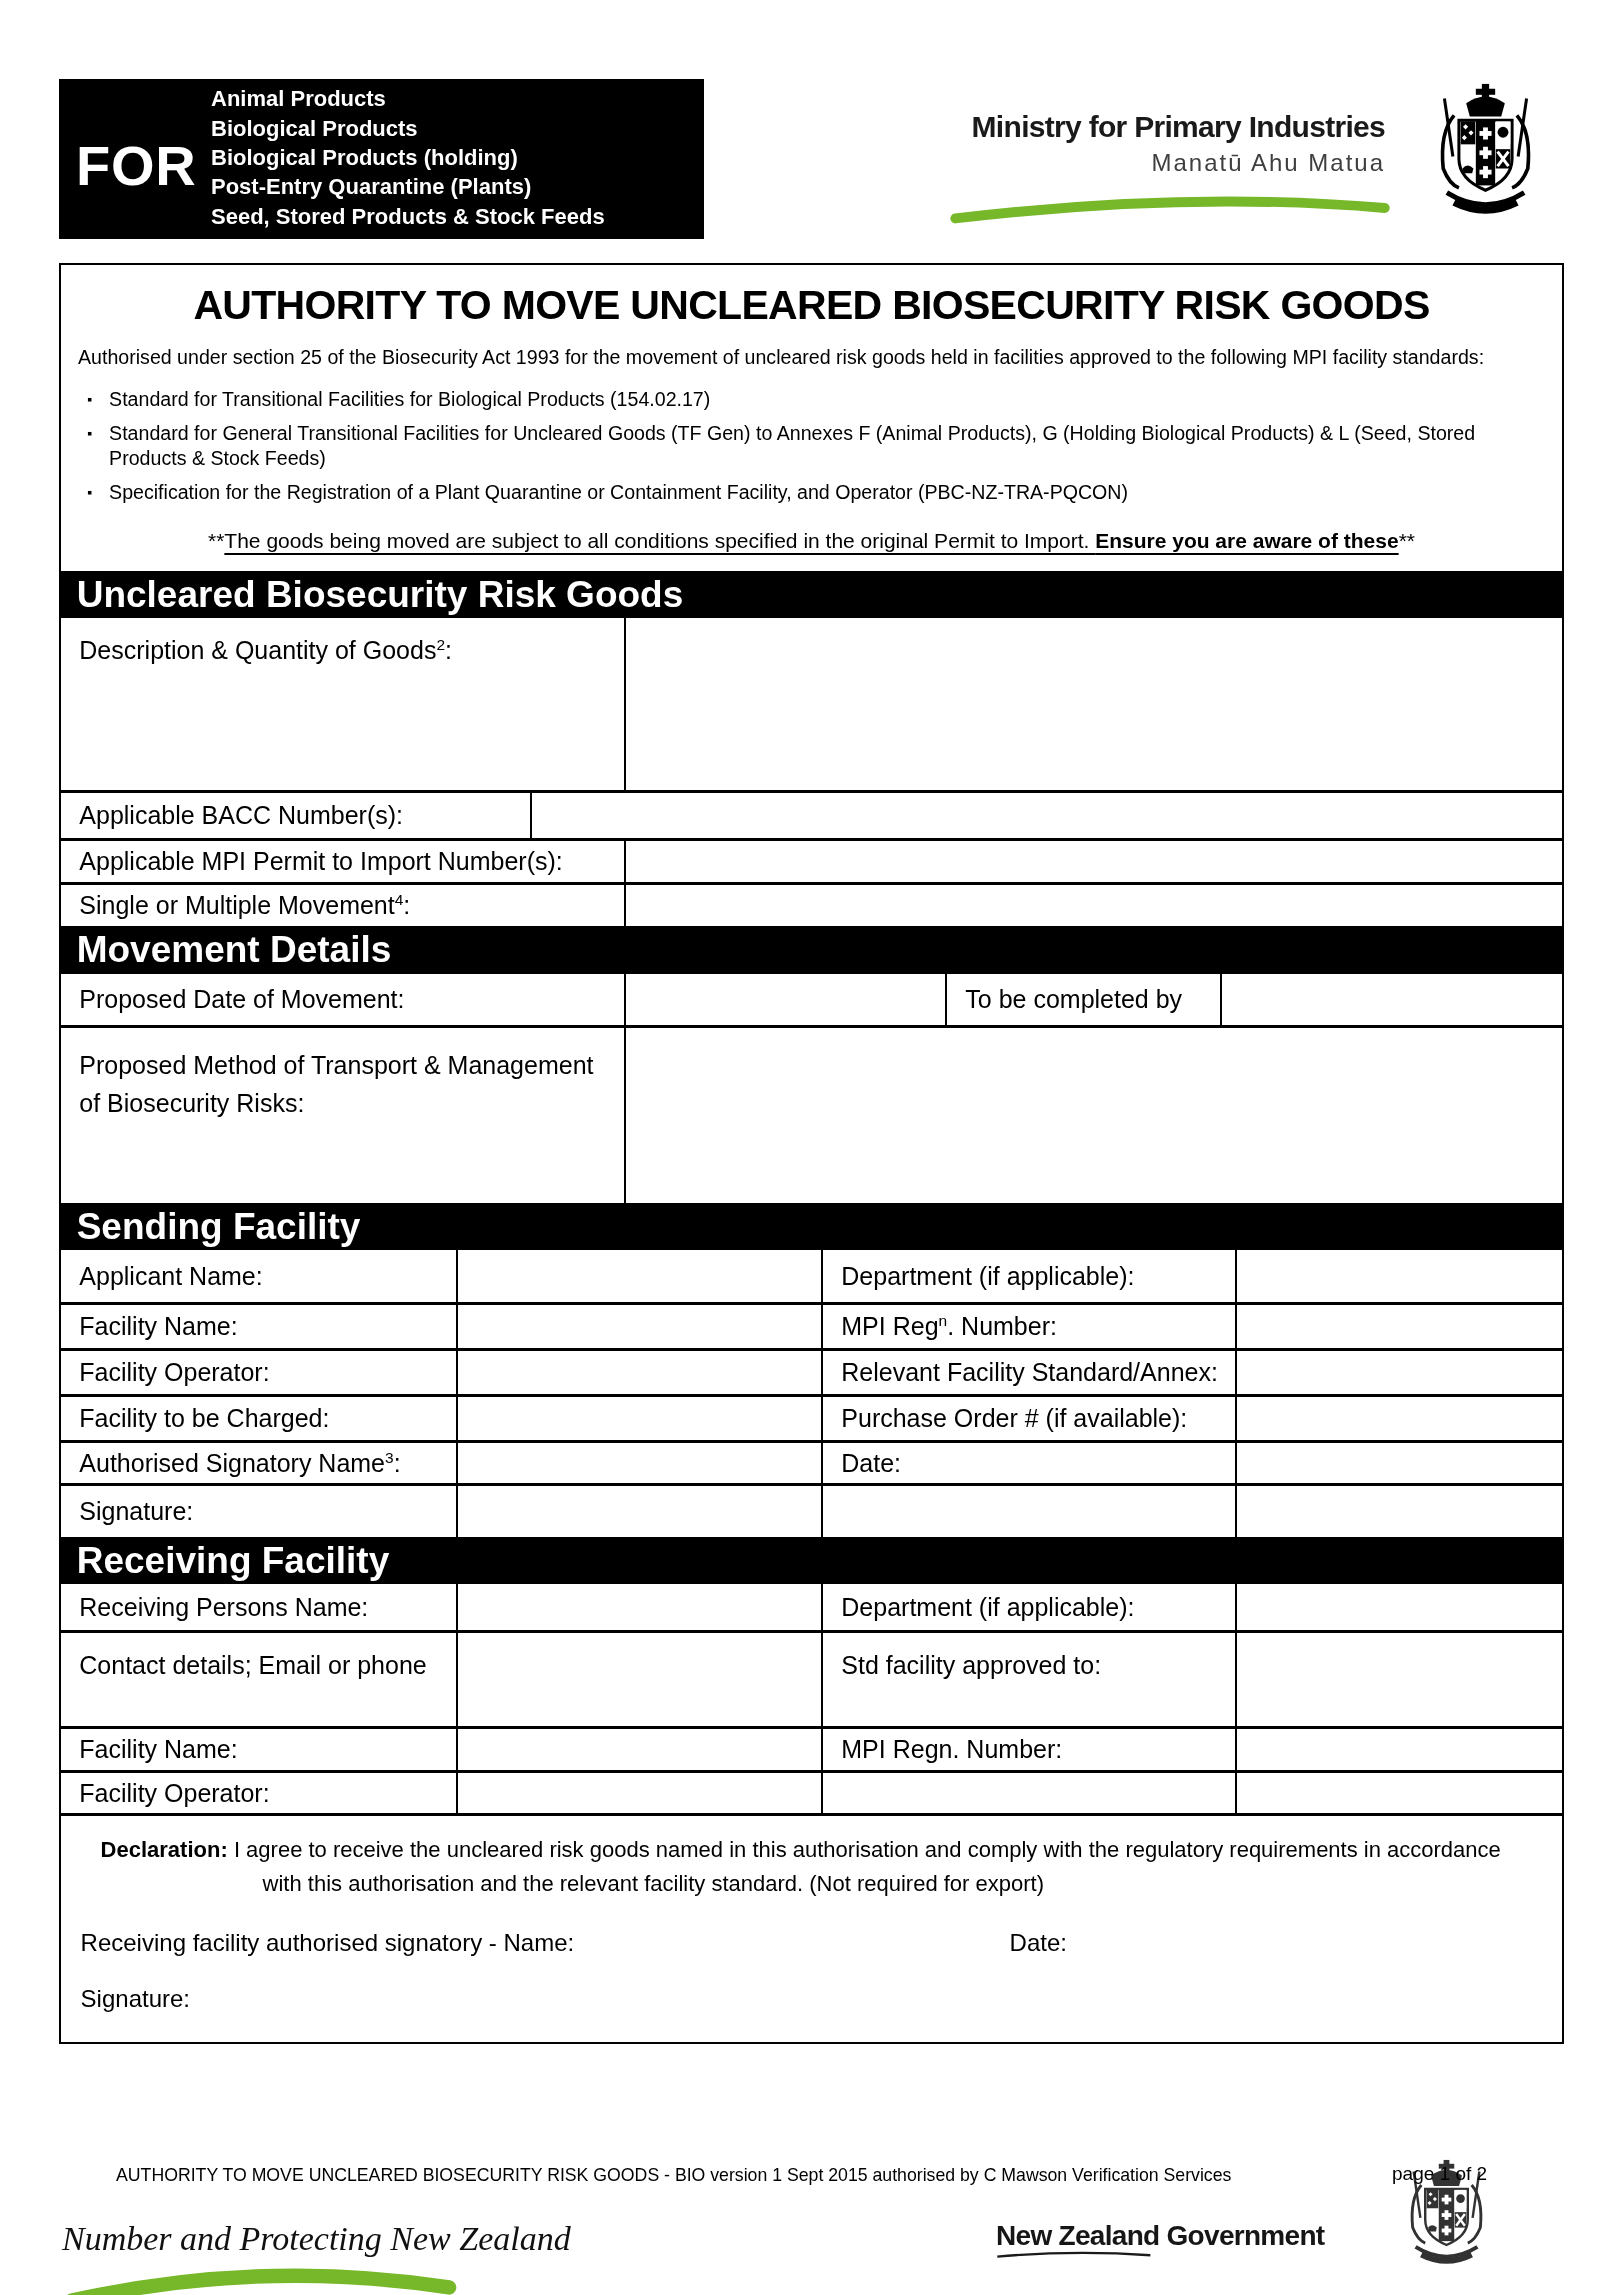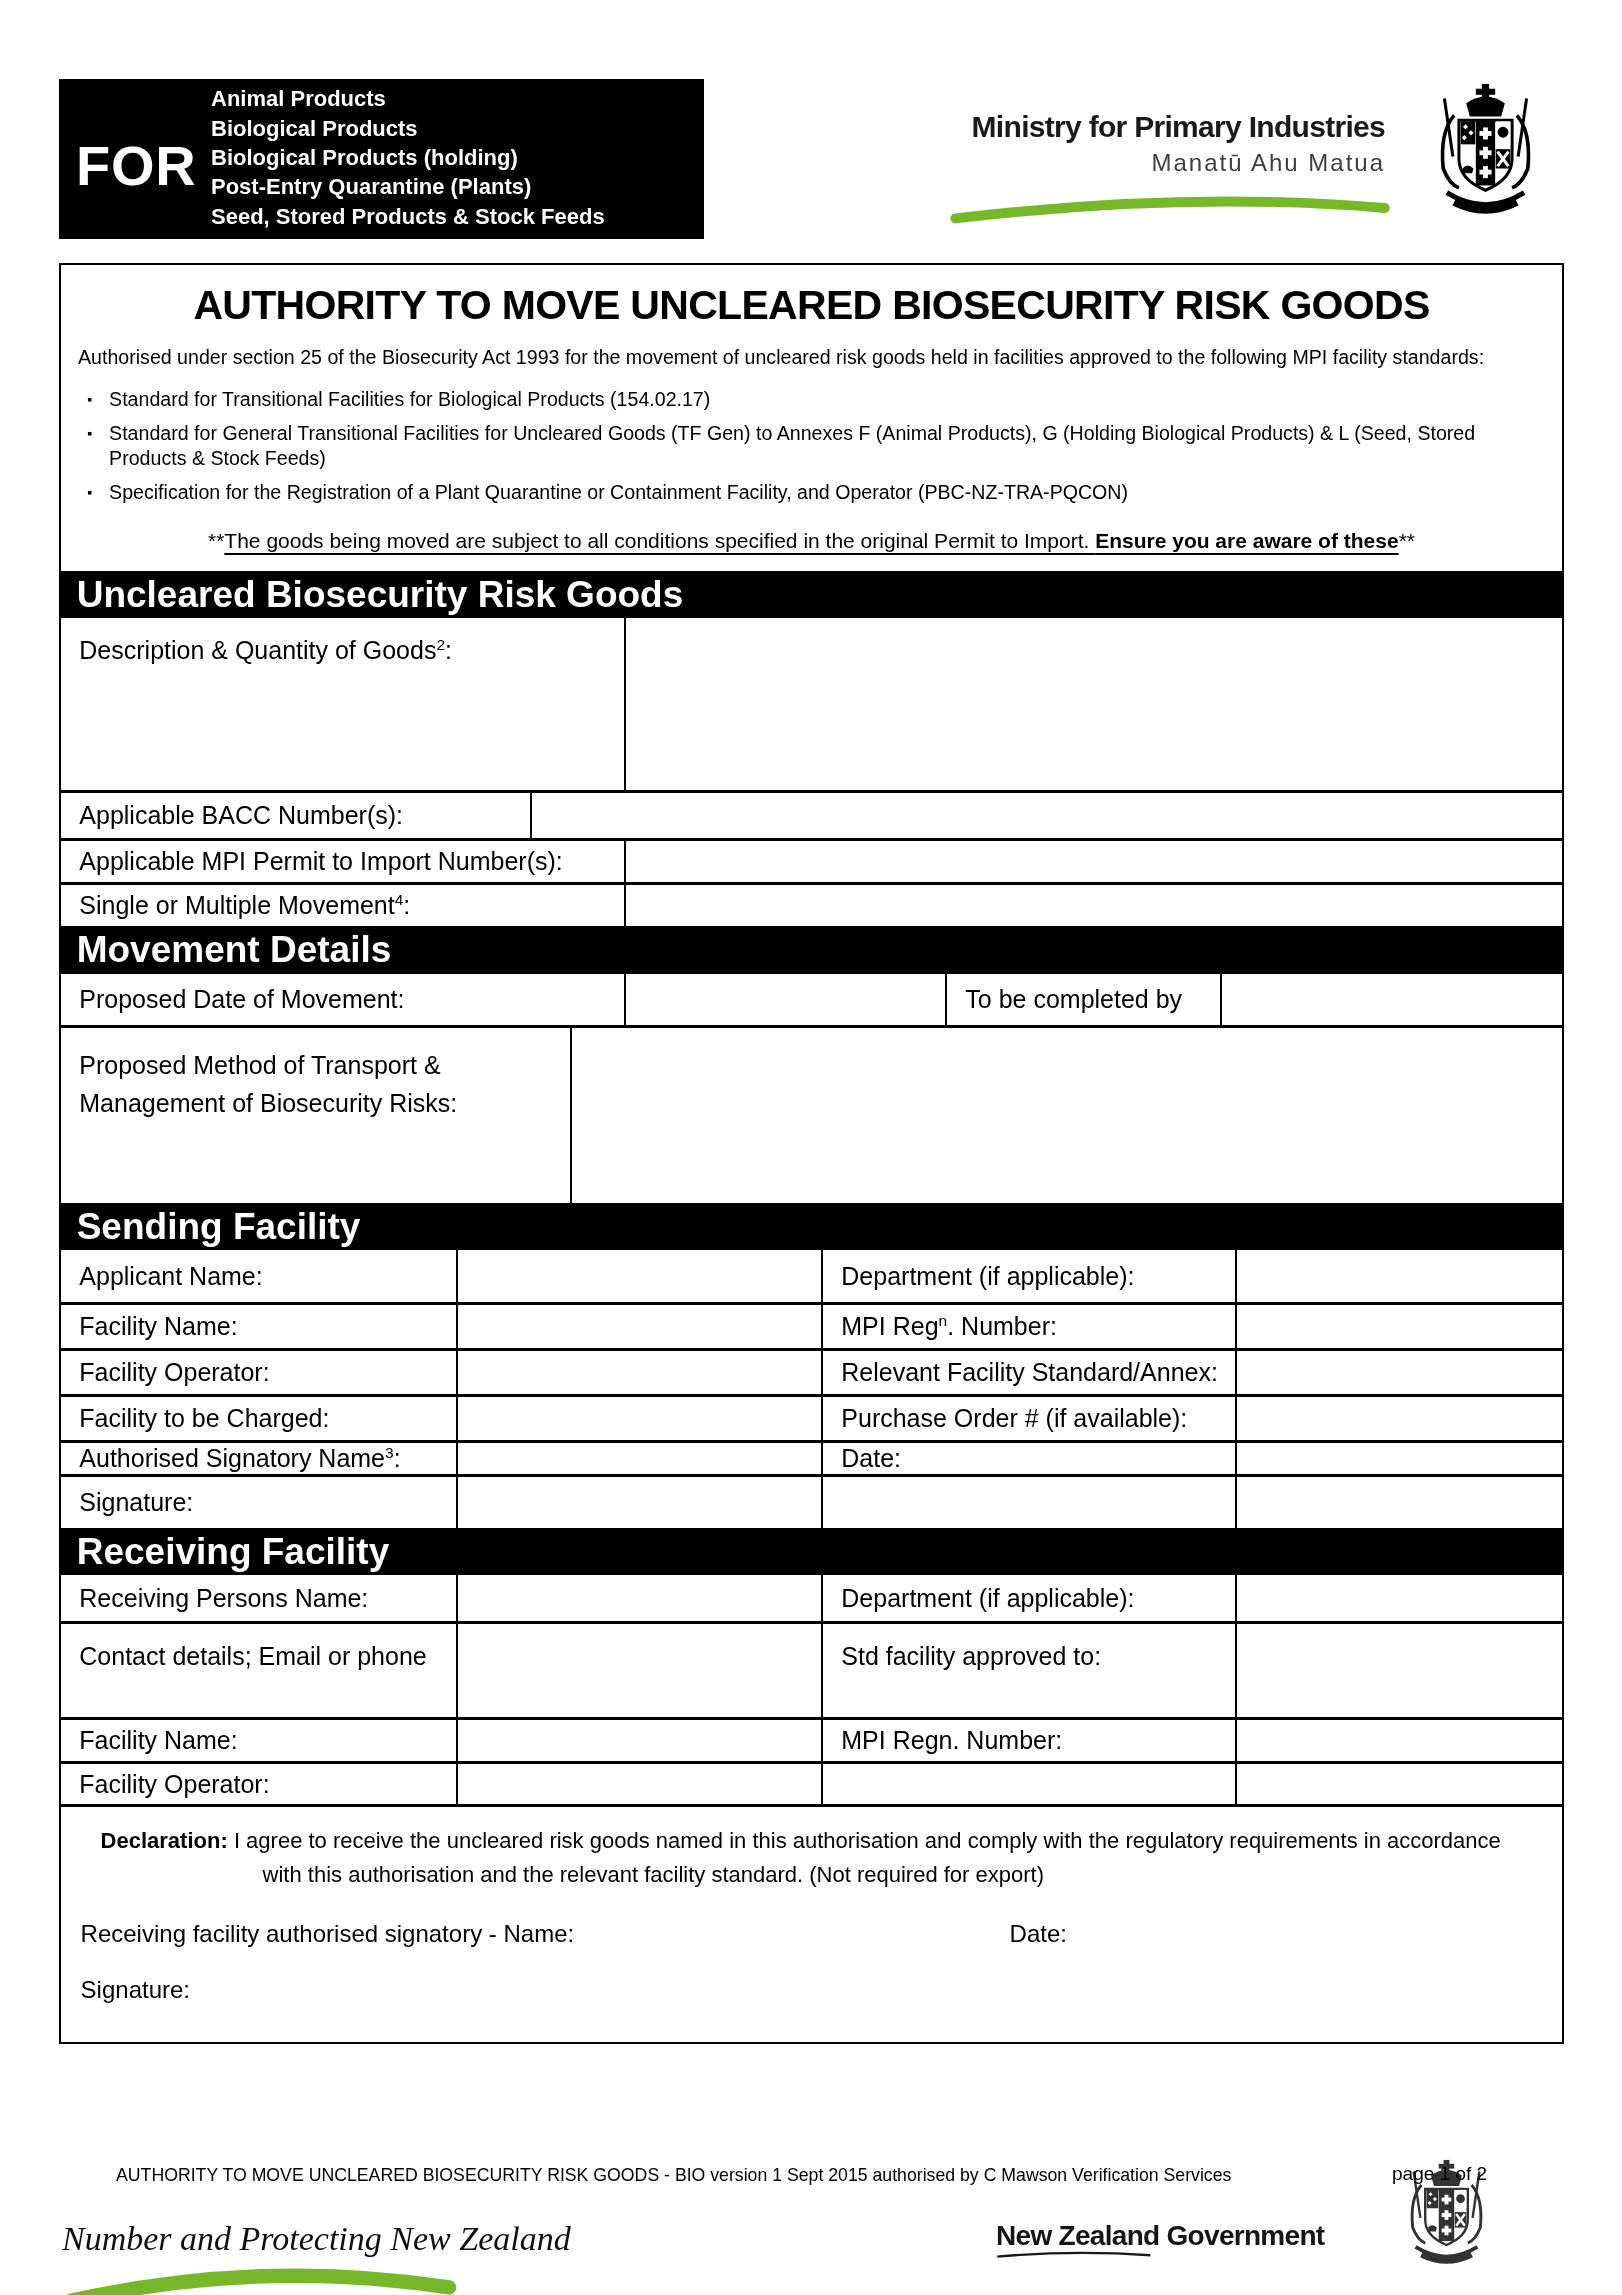--- a/index.html
+++ b/index.html
@@ -176,21 +176,21 @@
 
   <div class="bar" style="height:48px">Movement Details</div>
 
   <div class="trow" style="height:51px">
     <div class="cell" style="width:565px">Proposed Date of Movement:</div>
     <div class="cell" style="width:321px"></div>
     <div class="cell" style="width:275px">To be completed by</div>
     <div class="cell lastc" style="flex:1"></div>
   </div>
   <div class="trow sep" style="height:178px">
-    <div class="cell topa" style="width:511px; line-height:38px;">Proposed Method of Transport &amp; Management of Biosecurity Risks:</div>
+    <div class="cell topa" style="width:565px; line-height:38px;">Proposed Method of Transport &amp; Management of Biosecurity Risks:</div>
     <div class="cell lastc" style="flex:1"></div>
   </div>
 
   <div class="bar" style="height:47px">Sending Facility</div>
 
   <div class="trow" style="height:52px">
     <div class="cell" style="width:397px">
         <span>Applicant Name:</span>
       </div>
     <div class="cell" style="width:365px"></div>
@@ -222,21 +222,21 @@
   <div class="trow sep" style="height:46px">
     <div class="cell" style="width:397px">
         <span>Facility to be Charged:</span>
       </div>
     <div class="cell" style="width:365px"></div>
     <div class="cell" style="width:414px">
         <span>Purchase Order # (if available):</span>
       </div>
     <div class="cell lastc" style="flex:1"></div>
   </div>
-  <div class="trow sep" style="height:34px">
+  <div class="trow sep" style="height:43px">
     <div class="cell" style="width:397px">
       <span><span>Authorised Signatory Name</span><sup>3</sup><span>:</span></span>
     </div>
     <div class="cell" style="width:365px"></div>
     <div class="cell" style="width:414px">
         <span>Date:</span>
       </div>
     <div class="cell lastc" style="flex:1"></div>
   </div>
   <div class="trow sep" style="height:54px">

